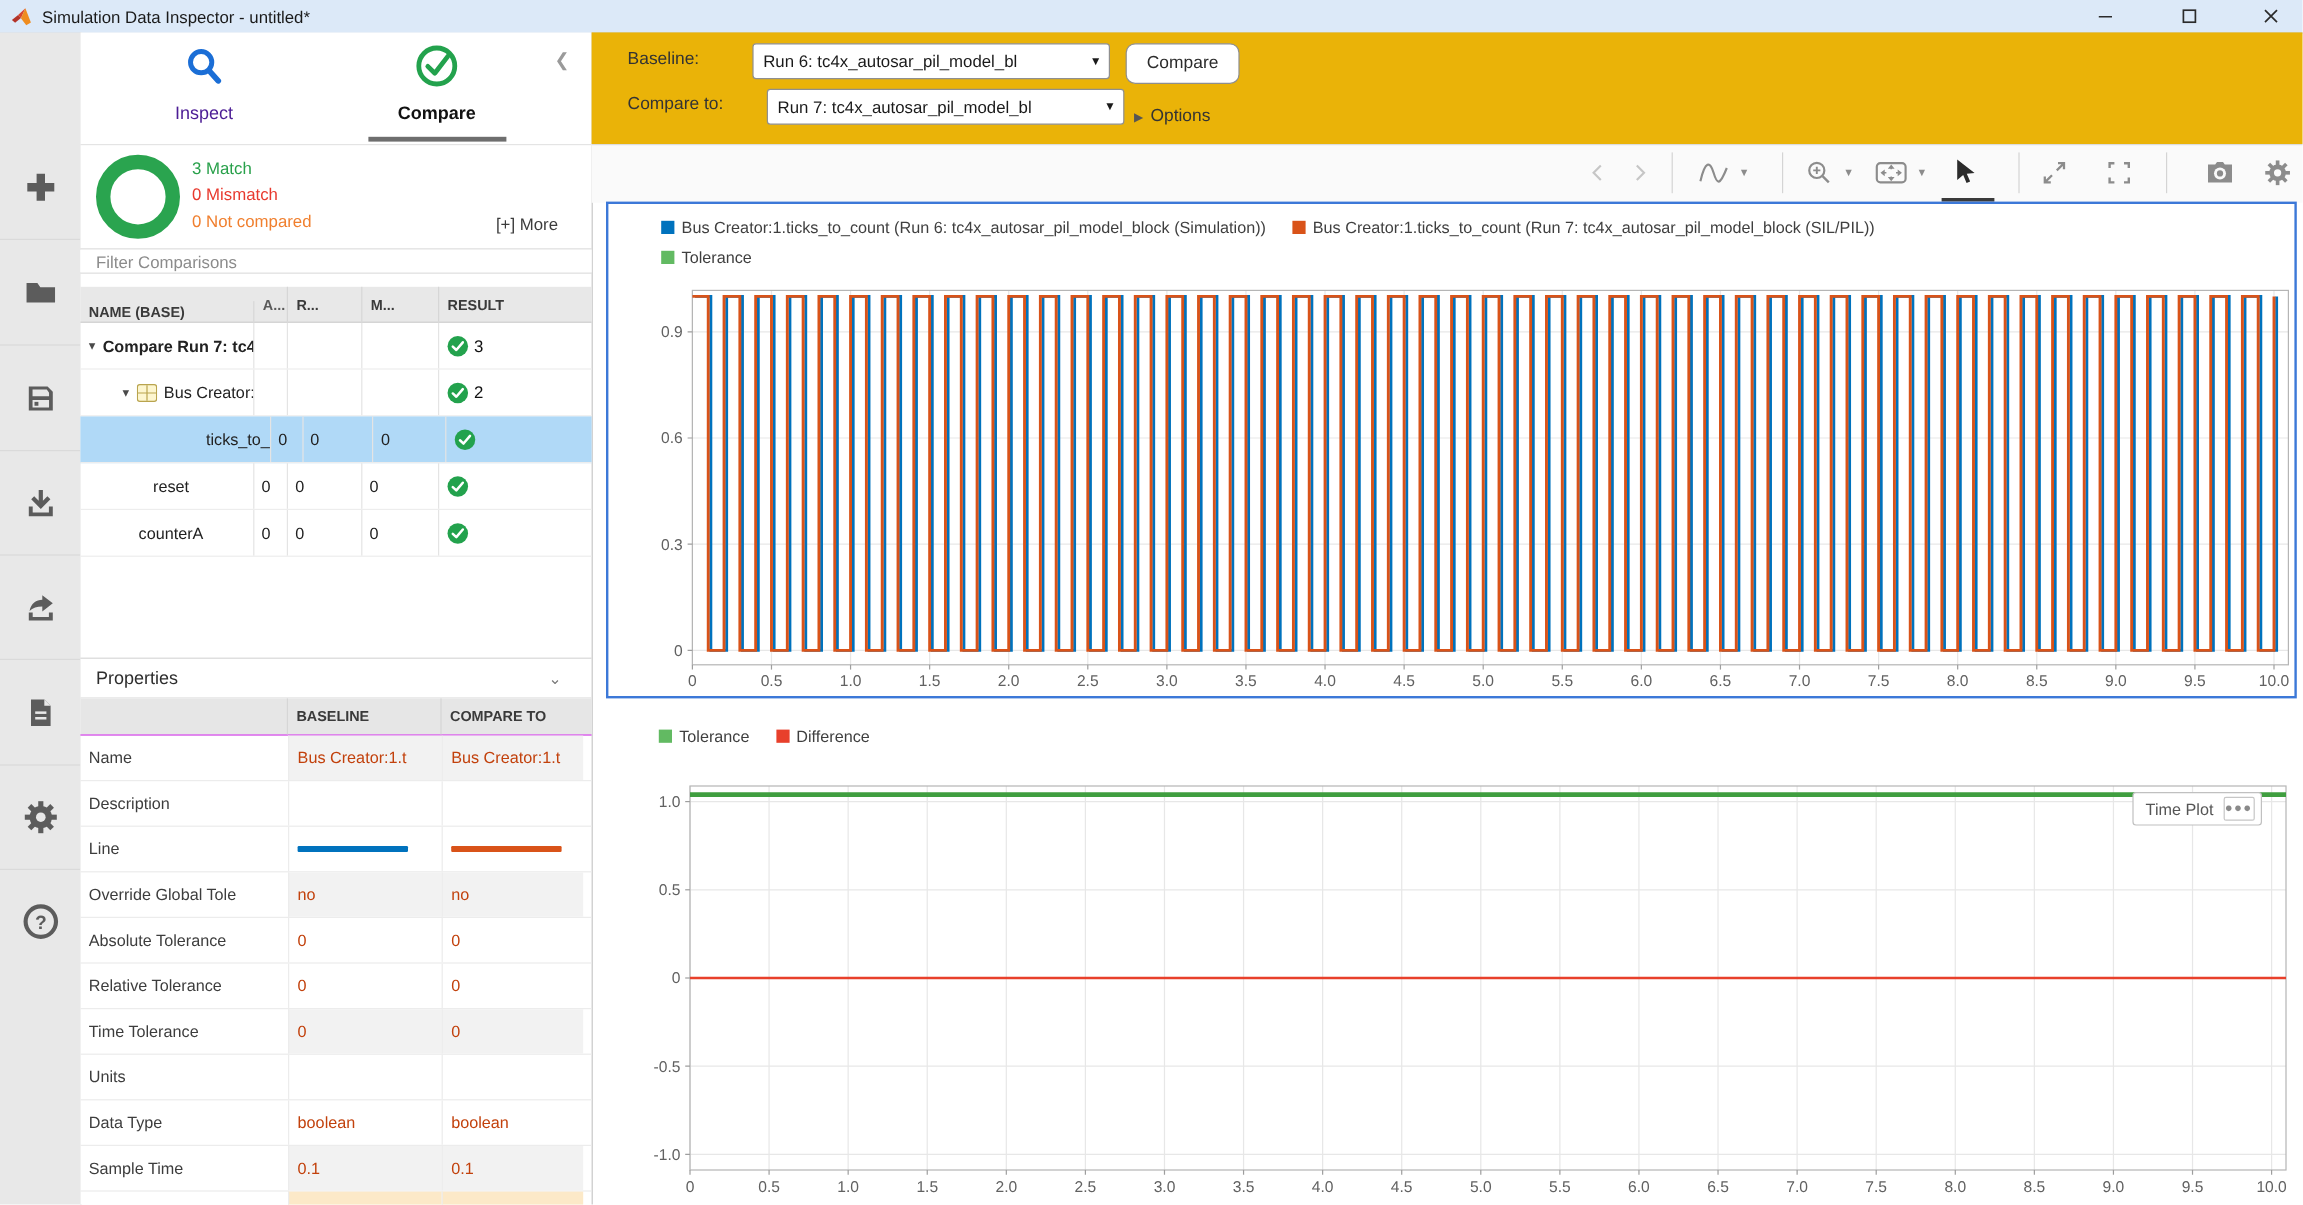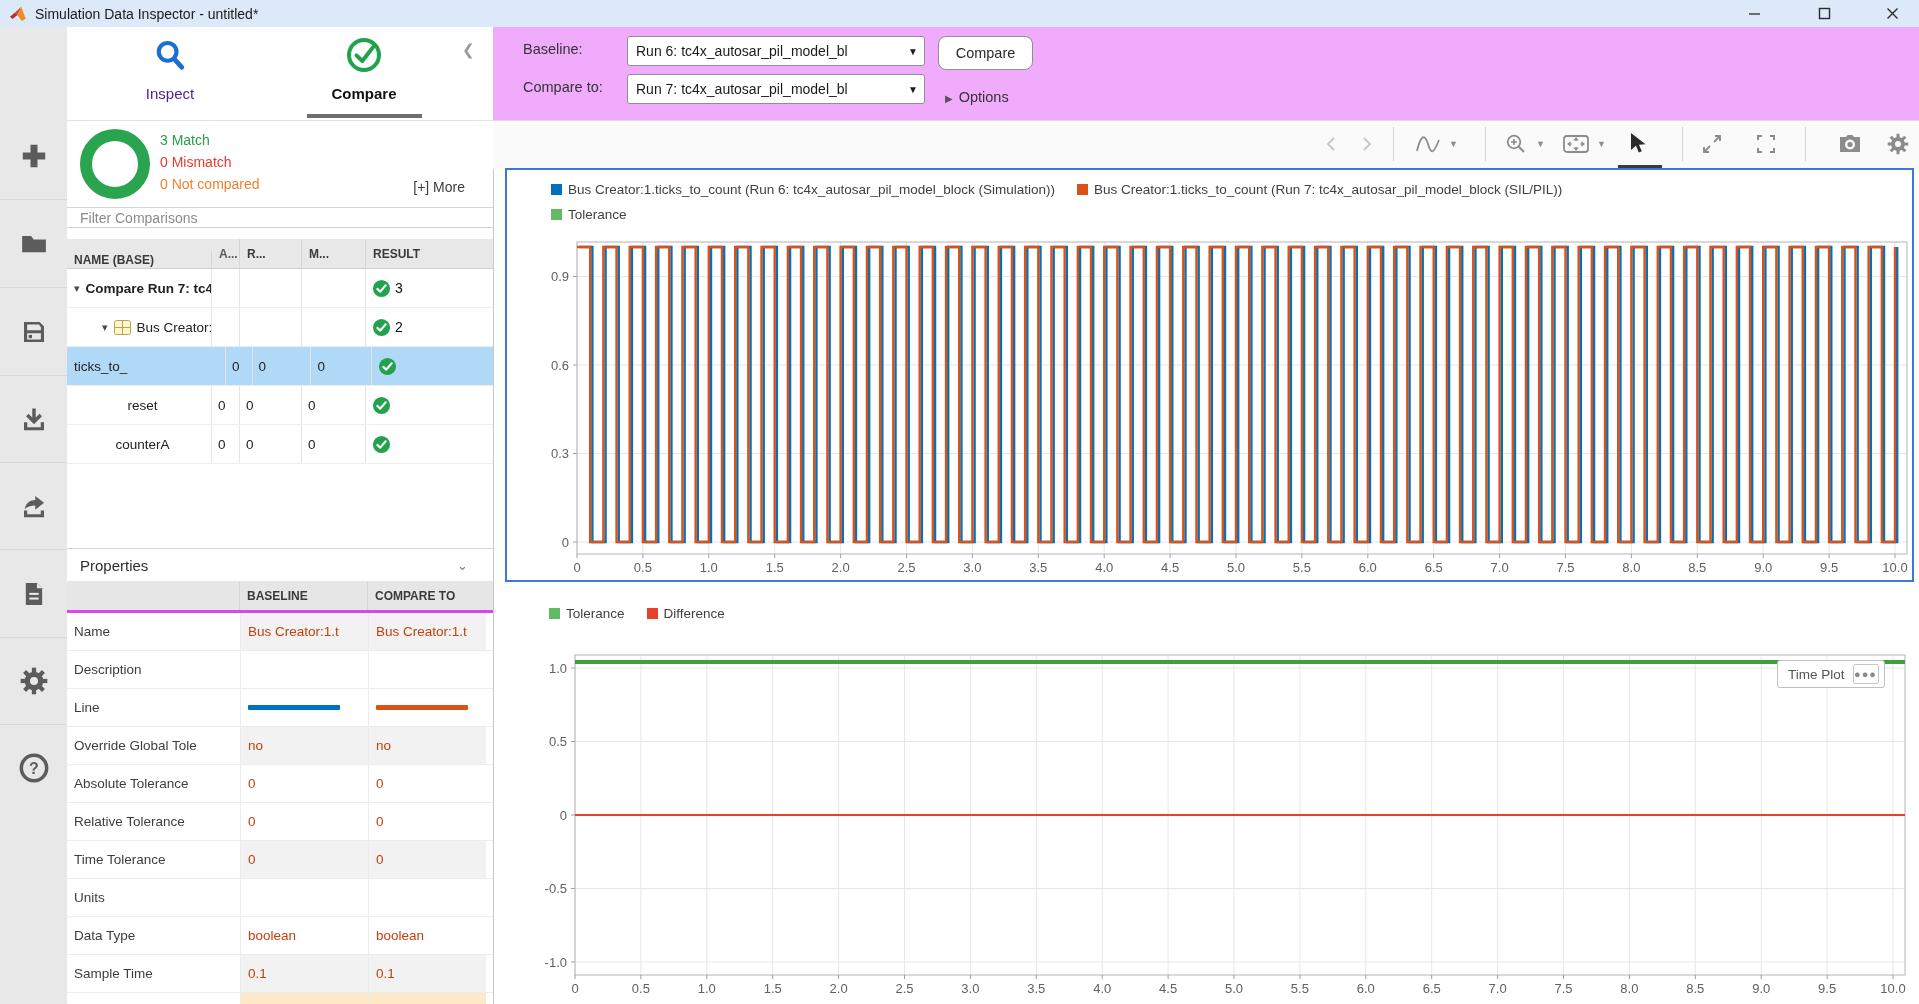--- a/index.html
+++ b/index.html
@@ -44,31 +44,31 @@
   .exp{color:#4a4a4a;font-size:11px;margin-right:6px;}
   .lab.b{font-weight:bold;}
   .zerov{padding-left:6px;color:#222;}
   .rescount{margin-left:4px;font-size:14px;color:#111;}
   
   #props-head{left:0;top:521px;width:426px;height:34px;border-top:1px solid #d8d8d8;border-bottom:1px solid #e6e6e6;
               display:flex;align-items:center;box-sizing:border-box;}
   #props-head .pt{font-size:15px;color:#2e2e2e;margin-left:13px;}
   #props-head .chev{position:absolute;right:25px;color:#7a7a7a;font-size:13px;cursor:pointer;}
   #props-cols{left:0;top:555px;width:426px;height:31px;background:#e6e6e6;display:flex;
-              font-size:12px;font-weight:bold;color:#3a3a3a;box-sizing:border-box;border-bottom:3px solid #d946ef;}
+              font-size:12px;font-weight:bold;color:#3a3a3a;box-sizing:border-box;border-bottom:1px solid #d946ef;}
   #props-rows{left:0;top:586px;width:426px;}
   .prow{display:flex;height:37px;border-bottom:1px solid #ececec;font-size:13.5px;}
   .pc{display:flex;align-items:center;box-sizing:border-box;padding-left:7px;overflow:hidden;white-space:nowrap;}
   .pc.plabel{width:173px;color:#3d3d3d;}
   .pc.pval{width:128px;color:#c2410c;border-left:1px solid #ececec;}
   .pc.pval2{width:118px;}
   .prow.hl .pval{background:#fce9c8;color:#c05a2a;}
   .lineswatch{width:92px;height:5px;border-radius:1px;}
   
-  #cmpbar{left:493px;top:27px;width:1426px;height:93px;background:#f0abfc;}
+  #cmpbar{left:493px;top:27px;width:1426px;height:93px;background:#eab308;}
   .cbl{position:absolute;font-size:14.5px;color:#333;}
   .dropdown{position:absolute;left:134px;width:298px;height:30px;border:1px solid #8f8f8f;border-radius:3px;
             background:#fff;display:flex;align-items:center;box-sizing:border-box;cursor:pointer;}
   .dropdown .dtext{flex:1;padding-left:8px;font-size:14px;color:#1a1a1a;white-space:nowrap;overflow:hidden;}
   .dropdown .caret{font-size:10px;color:#1a1a1a;padding-right:6px;}
   #compare-btn{position:absolute;left:445px;top:9px;width:95px;height:34px;border:1px solid #8f8f8f;border-radius:8px;
                background:#fff;font-size:14.5px;color:#2b2b2b;font-family:"Liberation Sans",sans-serif;cursor:pointer;}
   #options-tog{position:absolute;left:452px;top:62px;font-size:14.5px;color:#333;cursor:pointer;}
   #options-tog .tri{font-size:10px;color:#555;margin-right:6px;}
   #plot-toolbar{left:493px;top:120px;width:1426px;height:48px;background:#fafafa;border-top:1px solid #dcdcdc;}
@@ -269,21 +269,21 @@
             <span style="display: flex;">
               <svg width="19" height="19" viewBox="0 0 20 20">
                 <circle cx="10" cy="10" r="9" fill="#23a24d"></circle>
                 <path d="M5.6 10.4 8.7 13.3 14.4 6.6" fill="none" stroke="#fff" stroke-width="2.2" stroke-linecap="round" stroke-linejoin="round"></path>
               </svg>
             </span>
             <span class="rescount">2</span>
           </div>
         </div>
         <div class="trow sel">
-          <div class="tc cn" style="width: 167px; justify-content: flex-start;">
+          <div class="tc cn" style="width: 167px; justify-content: flex-end;">
             <span class="lab">ticks_to_</span>
           </div>
           <div class="tc" style="width: 28px;">
             <span class="zerov">0</span>
           </div>
           <div class="tc" style="width: 62px;">
             <span class="zerov">0</span>
           </div>
           <div class="tc" style="width: 64px;">
             <span class="zerov">0</span>
@@ -416,21 +416,21 @@
   </div>
 
   <div id="cmpbar" class="abs">
     <span class="cbl" style="left:30px;top:14px;">Baseline:</span>
     <div class="dropdown" style="top:9px;">
       <span class="dtext">Run 6: tc4x_autosar_pil_model_bl</span>
       <span class="caret">▼</span>
     </div>
     <button id="compare-btn">Compare</button>
     <span class="cbl" style="left:30px;top:52px;">Compare to:</span>
-    <div class="dropdown" style="top:47px;">
+    <div class="dropdown" style="top:47px;margin-left:12px;">
       <span class="dtext">Run 7: tc4x_autosar_pil_model_bl</span>
       <span class="caret">▼</span>
     </div>
     <div id="options-tog">
       <span class="tri">▶</span><span>Options</span>
     </div>
   </div>
 
   <div id="plot-toolbar" class="abs">
     <div class="tbi disabled" style="left:822px;">

